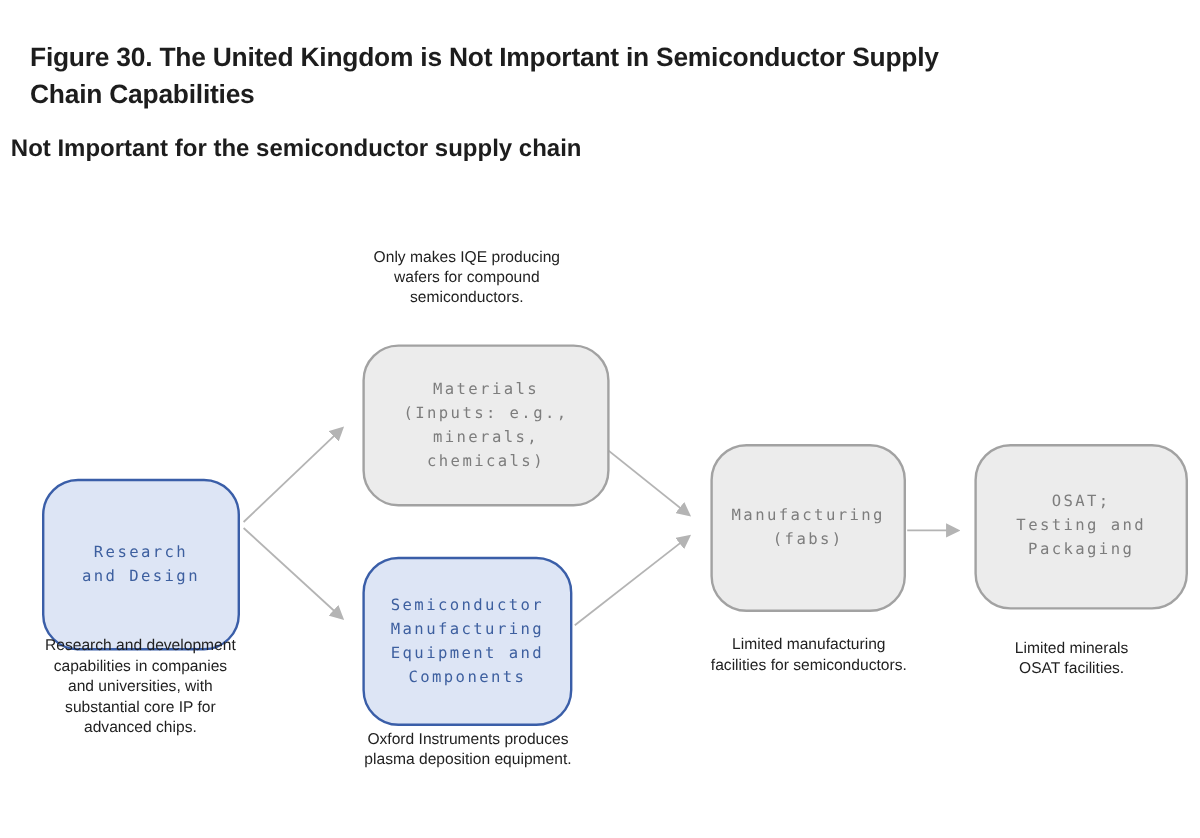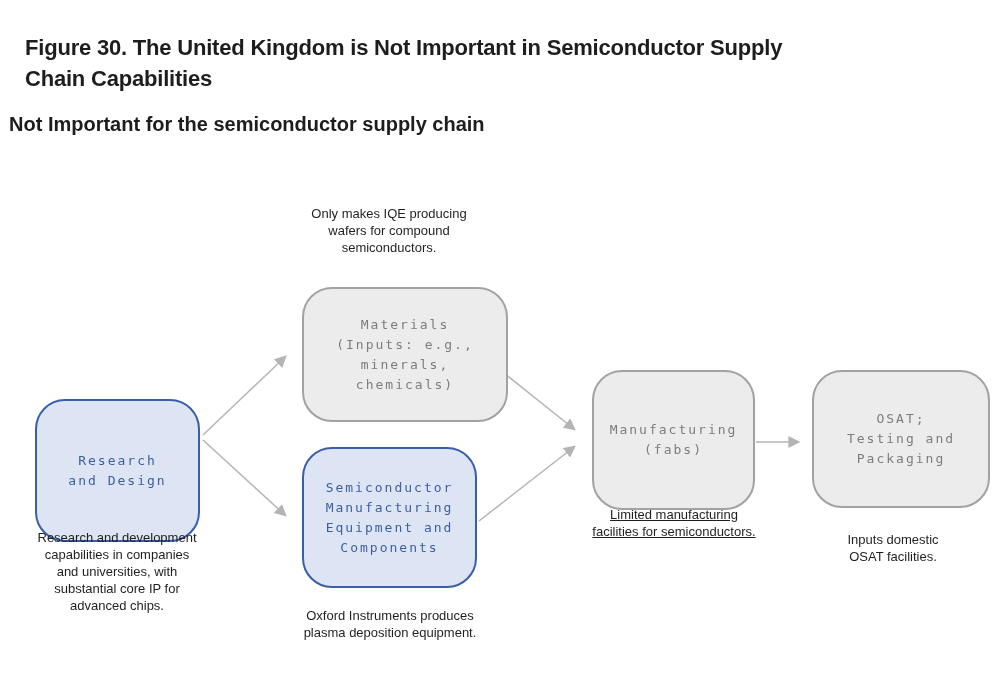--- a/index.html
+++ b/index.html
@@ -66,34 +66,34 @@
     border:2px solid var(--stage-border);
     color:var(--stage-text);
   }
   .node.highlight{
     background:var(--highlight-fill);
     border:2.5px solid var(--highlight-border);
     color:var(--highlight-text);
   }
   .node-research      {left:35px;  top:367px; width:165px; height:143px;margin-top:32px;}
   .node-materials     {left:302px; top:287px; width:206px; height:135px;}
-  .node-sme           {left:302px; top:447px; width:175px; height:141px;}
+  .node-sme           {left:302px; top:464px; width:175px; height:141px;}
   .node-manufacturing {left:592px; top:370px; width:163px; height:140px;}
   .node-osat          {left:812px; top:370px; width:178px; height:138px;}
   .note{
     position:absolute;
     text-align:center;
     font-size:13px;line-height:17px;
     color:#1f1f1f;
     white-space:pre-line;
   }
   .note-materials     {left:274px; top:205px; width:230px;}
   .note-research      {left:17px;  top:529px; width:200px;}
   .note-sme           {left:268px; top:607px; width:244px;}
-  .note-manufacturing {left:550px; top:506px; width:248px;text-decoration:underline;}
+  .note-manufacturing {left:550px; top:528px; width:248px;}
   .note-osat          {left:798px; top:531px; width:190px;}
 </style>
 </head>
 <body>
 
 <div class="canvas">
 
   <div class="figure-title">Figure 30. The United Kingdom is Not Important in Semiconductor Supply
 Chain Capabilities</div>
 
@@ -152,16 +152,16 @@
   <div class="note note-materials">Only makes IQE producing
 wafers for compound
 semiconductors.</div>
 
   <div class="note note-sme">Oxford Instruments produces
 plasma deposition equipment.</div>
 
   <div class="note note-manufacturing">Limited manufacturing
 facilities for semiconductors.</div>
 
-  <div class="note note-osat">Inputs domestic
+  <div class="note note-osat">Limited minerals
 OSAT facilities.</div>
 
 </div>
 
 </body></html>

